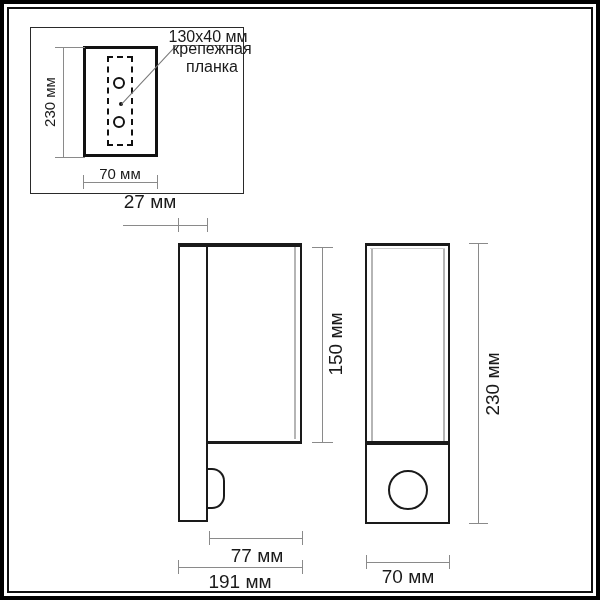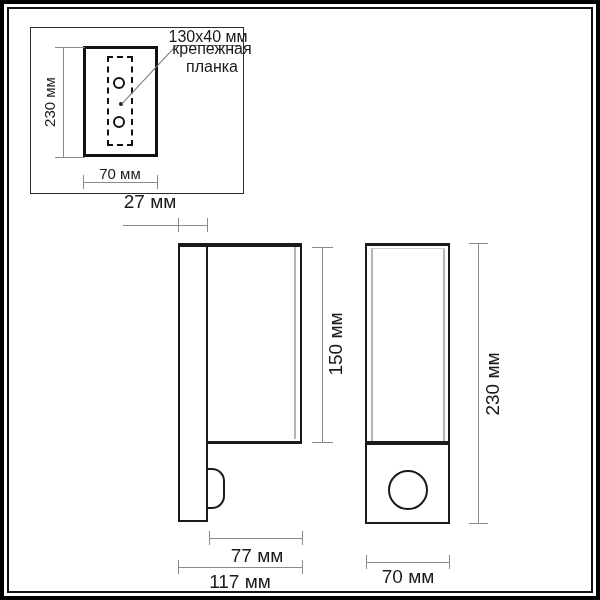--- a/index.html
+++ b/index.html
@@ -86,21 +86,21 @@
     <div class="abs vlabel f-main" style="left:336px;top:344px;">150 мм</div>
 
     <div class="abs dim" style="left:209px;top:538px;width:93px;height:1.2px;"></div>
     <div class="abs dim" style="left:209px;top:531px;width:1.2px;height:14px;"></div>
     <div class="abs dim" style="left:301.5px;top:531px;width:1.2px;height:14px;"></div>
     <div class="abs hlabel f-main" style="left:257px;top:556px;">77 мм</div>
 
     <div class="abs dim" style="left:178px;top:567px;width:124px;height:1.2px;"></div>
     <div class="abs dim" style="left:178px;top:560px;width:1.2px;height:14px;"></div>
     <div class="abs dim" style="left:301.5px;top:560px;width:1.2px;height:14px;"></div>
-    <div class="abs hlabel f-main" style="left:240px;top:582px;">117 мм</div>
+    <div class="abs hlabel f-main" style="left:240px;top:582px;">191 мм</div>
   </div>
 
   <div>
     <div class="abs front-box"></div>
     <div class="abs grayline" style="left:371px;top:248px;width:1.5px;height:193px;"></div>
     <div class="abs grayline" style="left:443px;top:248px;width:1.5px;height:193px;"></div>
     <div class="abs" style="left:370px;top:248px;width:75px;height:1px;background:#cccccc;"></div>
     <div class="abs solid" style="left:365px;top:441px;width:85px;height:3.5px;"></div>
     <div class="abs front-circle"></div>
 

